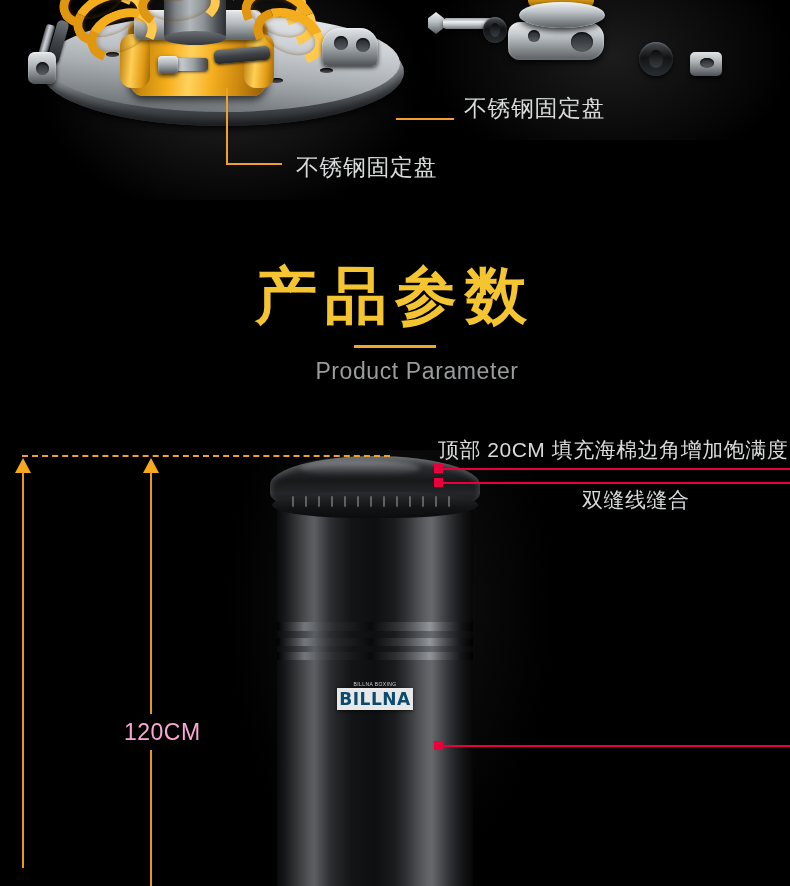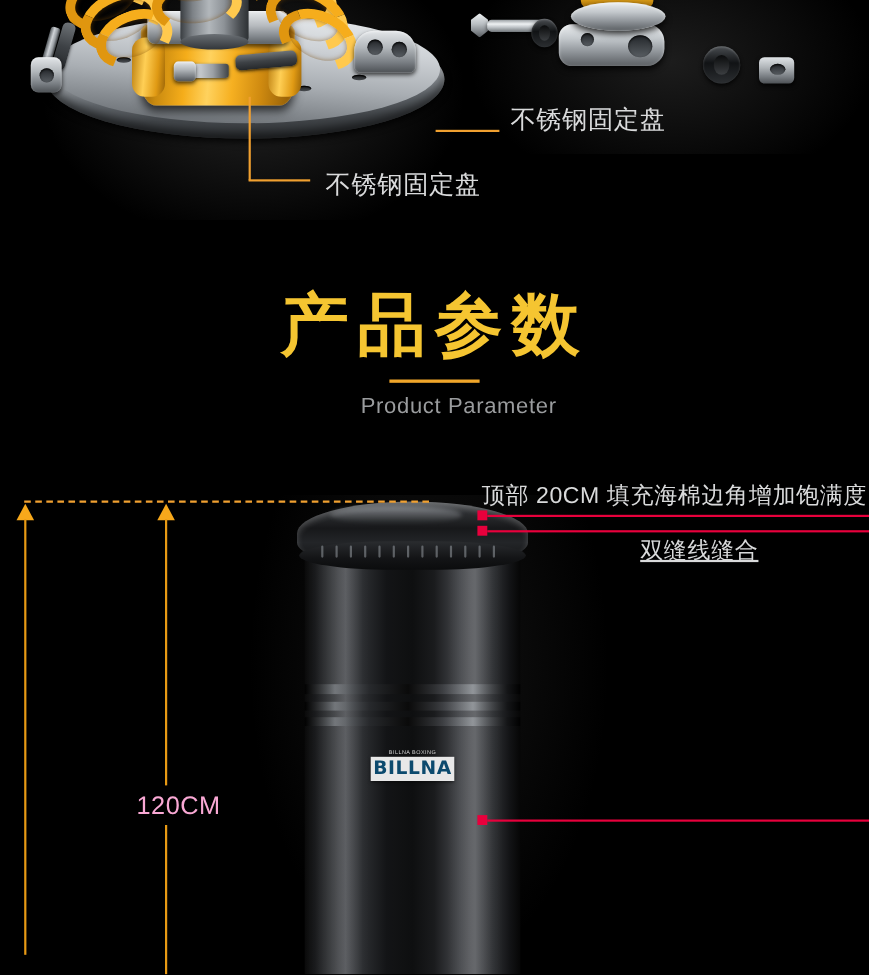--- a/index.html
+++ b/index.html
@@ -112,21 +112,21 @@
     position:absolute;color:#d9dadb;font-size:23px;letter-spacing:.5px;white-space:nowrap;
   }
 
   
   .title-wrap{position:absolute;left:0;top:265px;width:790px;text-align:center;}
   .title-cn{
     font-size:62px;font-weight:700;color:#f5c531;letter-spacing:8px;line-height:1;
     font-family:Liberation Serif, serif;
   }
   .title-rule{width:82px;height:3px;background:#f0a62a;margin:18px auto 10px;}
-  .title-en{font-size:20px;color:#9a9c9e;letter-spacing:.6px;padding-left:44px;}
+  .title-en{font-size:23px;color:#9a9c9e;letter-spacing:.6px;padding-left:44px;}
 
   
   .bag-sec{position:absolute;left:0;top:440px;width:790px;height:446px;overflow:hidden;}
 
   .bag-glow{position:absolute;left:225px;top:10px;width:330px;height:440px;
     background:radial-gradient(ellipse at 50% 35%,rgba(90,90,90,.22),rgba(0,0,0,0) 70%);}
 
   
   .bag-body{
     position:absolute;left:277px;top:38px;width:196px;height:408px;
@@ -318,18 +318,18 @@
   <div class="arrow-line" style="left:150px;top:750px;height:136px;"></div>
 
   <div class="meas-label" style="left:124px;top:719px;">120CM</div>
 
   <div class="dot-r" style="left:434px;top:464px;"></div>
   <div class="lead-r" style="left:443px;top:468px;width:347px;"></div>
   <div class="label-r" style="left:438px;top:436px;">顶部 20CM 填充海棉边角增加饱满度</div>
 
   <div class="dot-r" style="left:434px;top:478px;"></div>
   <div class="lead-r" style="left:443px;top:482px;width:347px;"></div>
-  <div class="label-r" style="left:582px;top:486px;text-decoration:underline;">双缝线缝合</div>
+  <div class="label-r" style="left:582px;top:486px;">双缝线缝合</div>
 
   <div class="dot-r" style="left:434px;top:741px;"></div>
   <div class="lead-r" style="left:443px;top:745px;width:347px;"></div>
 
 </div>
 
 </body></html>

